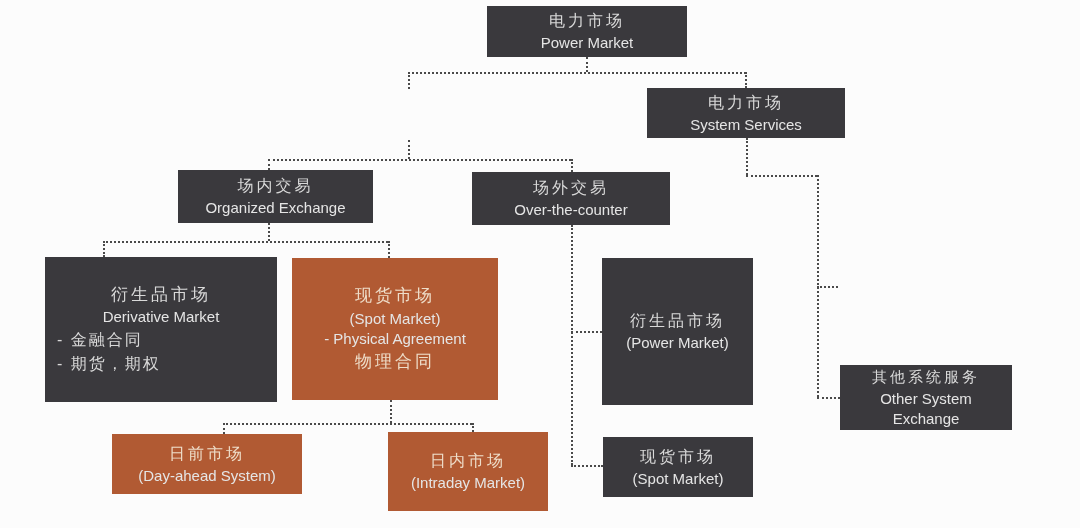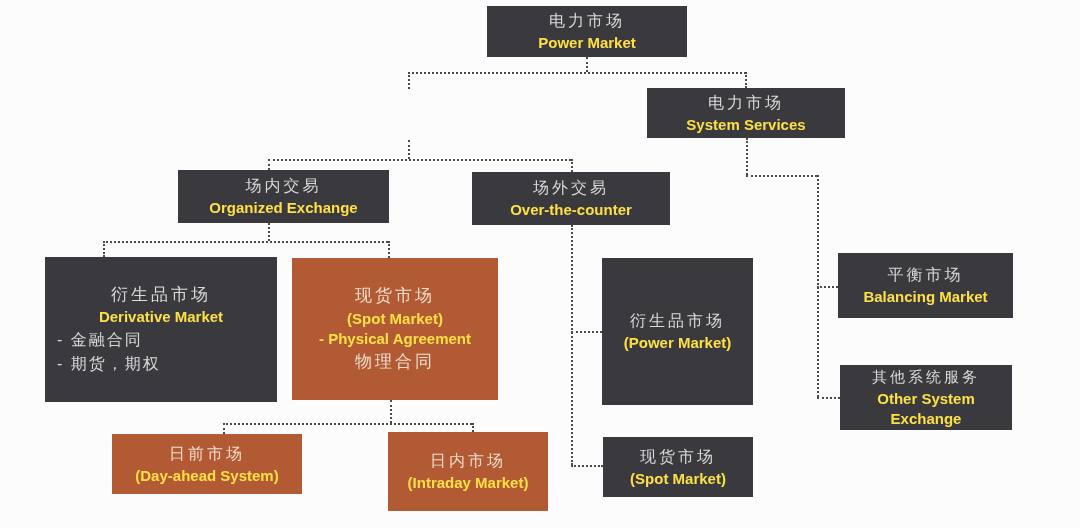--- a/index.html
+++ b/index.html
@@ -19,22 +19,22 @@
     text-align:left;
   }
   .node.dark   { background:#3a393d; }
   .node.orange { background:#b15a33; }
   .zh {
     font-size:16px; line-height:1.5; letter-spacing:3px;
     color:#d9d9d9; white-space:nowrap;
   }
   .orange .zh { color:#eeddc9; }
   .en {
-    font-size:15px; line-height:1.35; font-weight:bold;
-    color:#fde047; white-space:nowrap;
+    font-size:15px; line-height:1.35; font-weight:normal;
+    color:#e5e5e5; white-space:nowrap;
   }
   .big .zh { font-size:17px; }
   .bullet {
     align-self:flex-start; padding-left:12px;
     font-size:16px; line-height:1.55; letter-spacing:2px;
     color:#d9d9d9; white-space:nowrap;
   }
   .conn { position:absolute; }
   .conn.h { border-top:2px dotted #4a4a4a; height:0; }
   .conn.v { border-left:2px dotted #4a4a4a; width:0; }
@@ -78,21 +78,21 @@
     <div class="zh">电力市场</div>
     <div class="en">Power Market</div>
   </div>
 
 
   <div class="node dark" style="left:647px;top:88px;width:198px;height:50px">
     <div class="zh">电力市场</div>
     <div class="en">System Services</div>
   </div>
 
-  <div class="node dark" style="left:178px;top:170px;width:211px;height:53px">
+  <div class="node dark" style="left:178px;top:170px;width:195px;height:53px">
     <div class="zh">场内交易</div>
     <div class="en">Organized Exchange</div>
   </div>
 
   <div class="node dark" style="left:472px;top:172px;width:198px;height:53px">
     <div class="zh">场外交易</div>
     <div class="en">Over-the-counter</div>
   </div>
 
   <div class="node dark big" style="left:45px;top:257px;width:232px;height:145px">
@@ -112,24 +112,20 @@
   <div class="node dark" style="left:602px;top:258px;width:151px;height:147px">
     <div class="zh">衍生品市场</div>
     <div class="en">(Power Market)</div>
   </div>
 
   <div class="node dark" style="left:603px;top:437px;width:150px;height:60px">
     <div class="zh">现货市场</div>
     <div class="en">(Spot Market)</div>
   </div>
 
-  <div class="node dark" style="left:838px;top:253px;width:175px;height:65px">
-    <div class="zh">平衡市场</div>
-    <div class="en">Balancing Market</div>
-  </div>
 
   <div class="node dark" style="left:840px;top:365px;width:172px;height:65px">
     <div class="zh" style="font-size:15px">其他系统服务</div>
     <div class="en">Other System</div>
     <div class="en">Exchange</div>
   </div>
 
   <div class="node orange" style="left:112px;top:434px;width:190px;height:60px">
     <div class="zh">日前市场</div>
     <div class="en">(Day-ahead System)</div>

